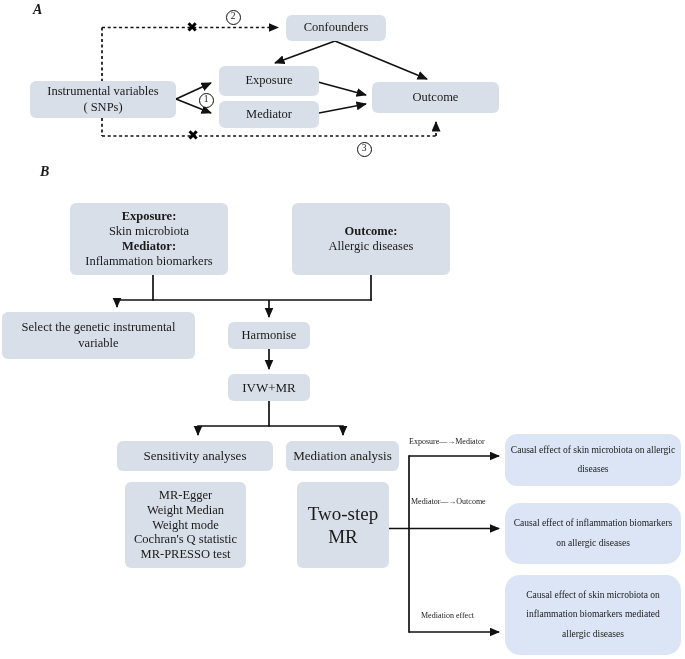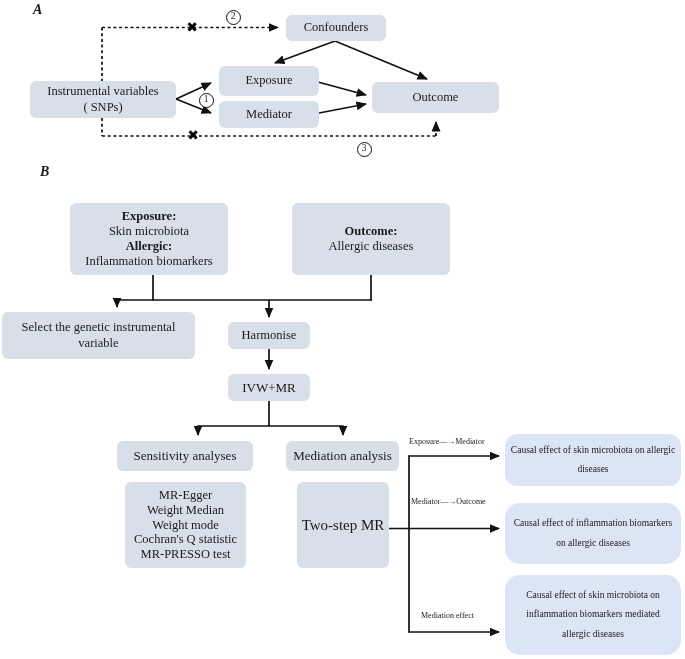--- a/index.html
+++ b/index.html
@@ -134,49 +134,49 @@
 
   <div class="circled" style="left:198.5px;top:92.5px;">1</div>
   <div class="circled" style="left:225.5px;top:9.5px;">2</div>
   <div class="circled" style="left:356.5px;top:141.5px;">3</div>
 
   <div class="panel-letter" style="left:40px;top:164px;">B</div>
 
   <div class="box" style="left:70px;top:203px;width:158px;height:72px;">
     <div class="bold">Exposure:</div>
     <div>Skin microbiota</div>
-    <div class="bold">Allergic:</div>
+    <div class="bold">Mediator:</div>
     <div>Inflammation biomarkers</div>
   </div>
 
   <div class="box" style="left:292px;top:203px;width:158px;height:72px;">
     <div class="bold">Outcome:</div>
     <div>Allergic diseases</div>
   </div>
 
   <div class="box" style="left:2px;top:312px;width:193px;height:47px;">
     <div>Select the genetic instrumental</div>
     <div>variable</div>
   </div>
 
   <div class="box" style="left:228px;top:322px;width:82px;height:27px;">Harmonise</div>
   <div class="box" style="left:228px;top:374px;width:82px;height:27px;font-size:13px;text-align:center;">IVW+MR</div>
 
-  <div class="box" style="left:117px;top:441px;width:136px;height:30px;font-size:13px;">Sensitivity analyses</div>
+  <div class="box" style="left:117px;top:441px;width:156px;height:30px;font-size:13px;">Sensitivity analyses</div>
   <div class="box" style="left:286px;top:441px;width:113px;height:30px;font-size:13px;">Mediation analysis</div>
 
   <div class="box" style="left:125px;top:482px;width:121px;height:86px;line-height:1.18;">
     <div>MR-Egger</div>
     <div>Weight Median</div>
     <div>Weight mode</div>
     <div>Cochran's Q statistic</div>
     <div>MR-PRESSO test</div>
   </div>
 
-  <div class="box" style="left:297px;top:482px;width:92px;height:86px;font-size:15px;">Two-step MR</div>
+  <div class="box" style="left:297px;top:482px;width:92px;height:86px;font-size:19px;">Two-step MR</div>
 
   <span class="branch-label" style="left:409px;top:437px;">Exposure—→Mediator</span>
   <span class="branch-label" style="left:411px;top:497px;">Mediator—→Outcome</span>
   <span class="branch-label" style="left:421px;top:611px;">Mediation effect</span>
 
   <div class="box-blue" style="left:505px;top:434px;width:176px;height:52px;border-radius:12px;">
     <div>Causal effect of skin microbiota on allergic</div>
     <div>diseases</div>
   </div>
 

